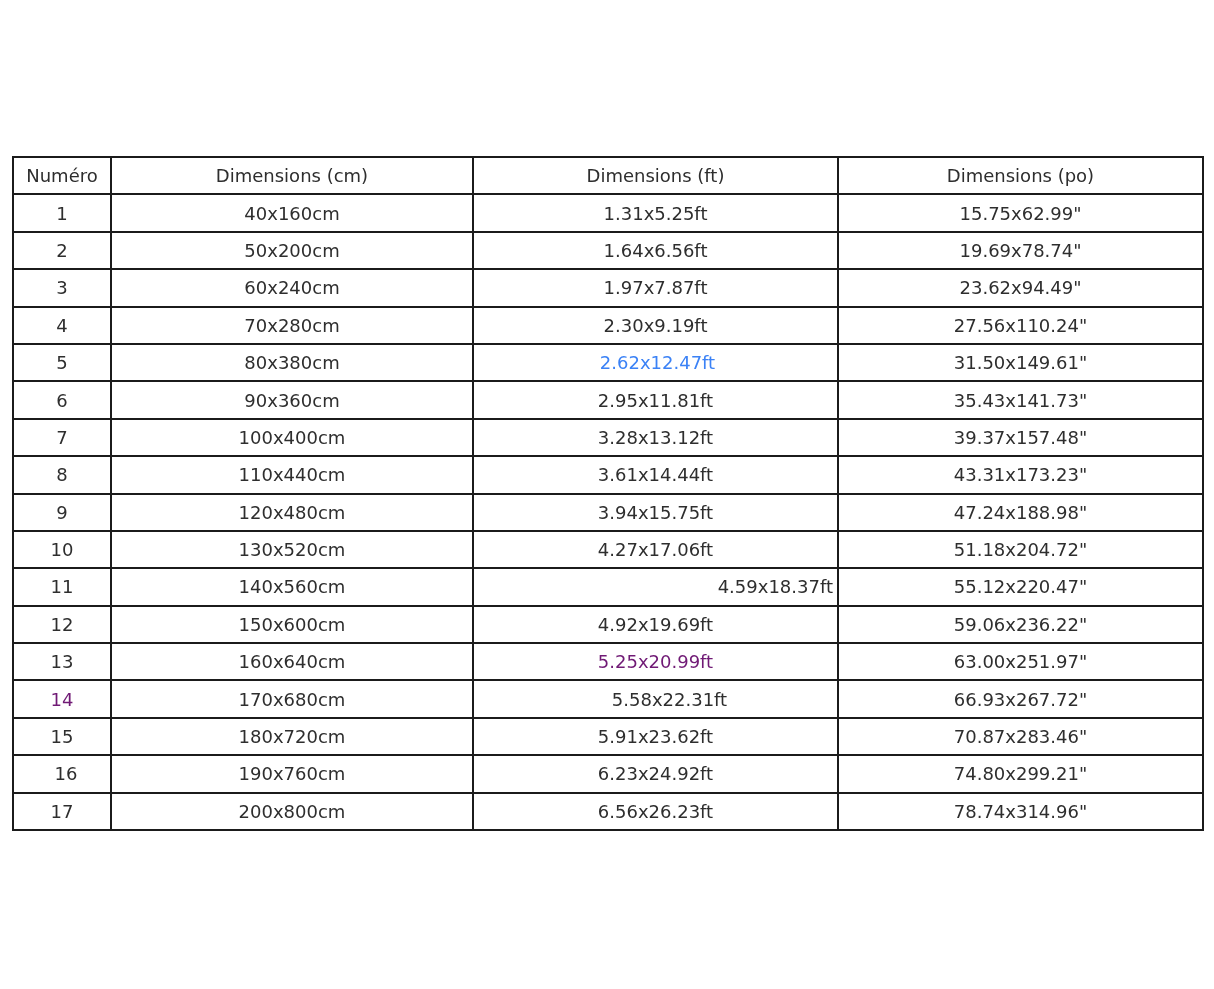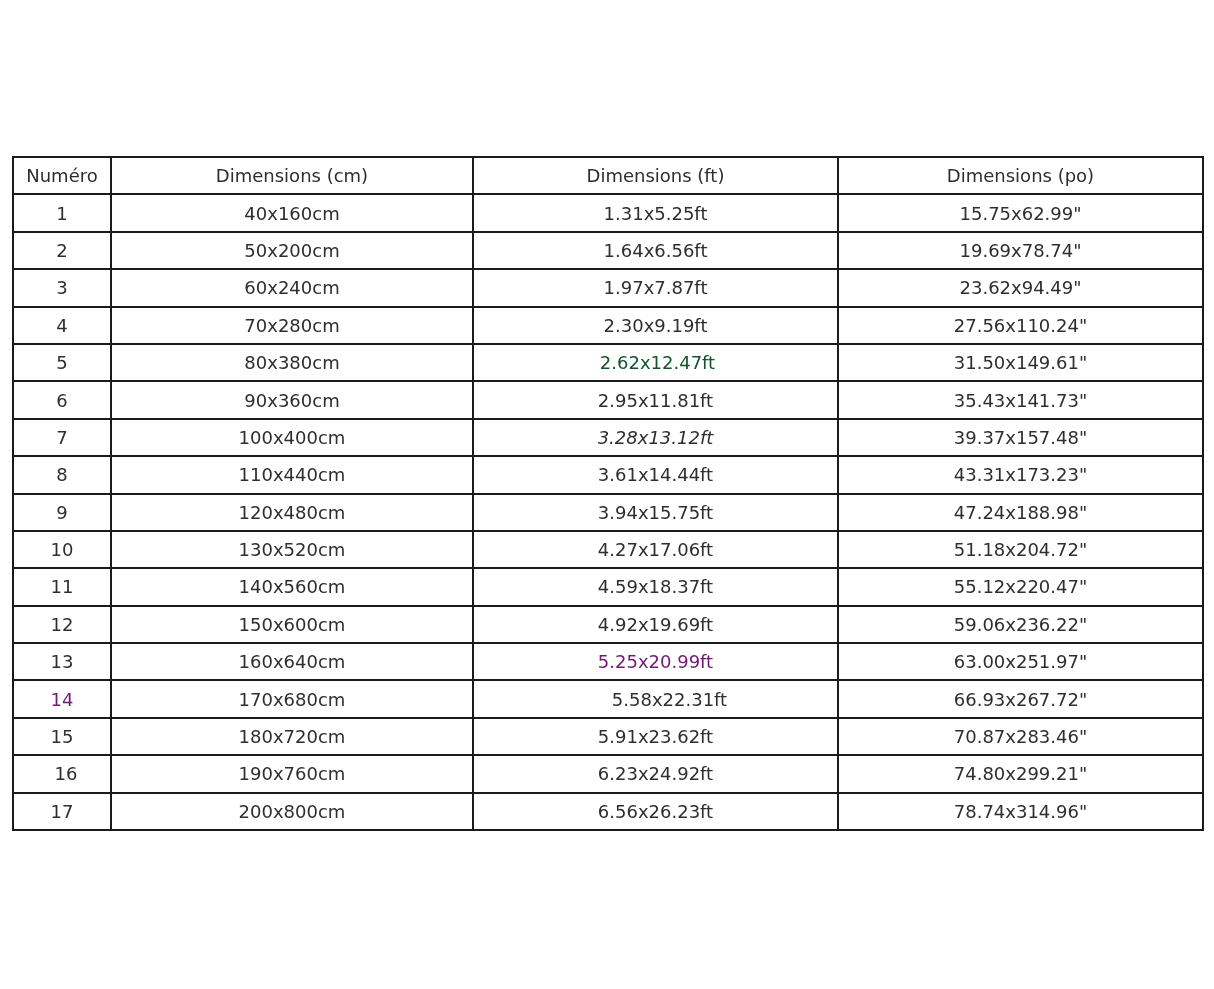--- a/index.html
+++ b/index.html
@@ -82,33 +82,33 @@
         </tr>
         <tr>
           <td style="border-color: rgb(27, 27, 27); color: rgb(46, 46, 46);">4</td>
           <td style="border-color: rgb(27, 27, 27); color: rgb(46, 46, 46);">70x280cm</td>
           <td style="border-color: rgb(27, 27, 27); color: rgb(46, 46, 46);">2.30x9.19ft</td>
           <td style="border-color: rgb(27, 27, 27); color: rgb(46, 46, 46);">27.56x110.24"</td>
         </tr>
         <tr>
           <td style="border-color: rgb(27, 27, 27); color: rgb(46, 46, 46);">5</td>
           <td style="border-color: rgb(27, 27, 27); color: rgb(46, 46, 46);">80x380cm</td>
-          <td style="border-color: rgb(27, 27, 27); color: #14532d; padding-left: 8px;">2.62x12.47ft</td>
+          <td style="border-color: rgb(27, 27, 27); color: #3b82f6; padding-left: 8px;">2.62x12.47ft</td>
           <td style="border-color: rgb(27, 27, 27); color: rgb(46, 46, 46);">31.50x149.61"</td>
         </tr>
         <tr>
           <td style="border-color: rgb(27, 27, 27); color: rgb(46, 46, 46);">6</td>
           <td style="border-color: rgb(27, 27, 27); color: rgb(46, 46, 46);">90x360cm</td>
           <td style="border-color: rgb(27, 27, 27); color: rgb(46, 46, 46);">2.95x11.81ft</td>
           <td style="border-color: rgb(27, 27, 27); color: rgb(46, 46, 46);">35.43x141.73"</td>
         </tr>
         <tr>
           <td style="border-color: rgb(27, 27, 27); color: rgb(46, 46, 46);">7</td>
           <td style="border-color: rgb(27, 27, 27); color: rgb(46, 46, 46);">100x400cm</td>
-          <td style="border-color: rgb(27, 27, 27); color: rgb(46, 46, 46); font-style: italic;">3.28x13.12ft</td>
+          <td style="border-color: rgb(27, 27, 27); color: rgb(46, 46, 46);">3.28x13.12ft</td>
           <td style="border-color: rgb(27, 27, 27); color: rgb(46, 46, 46);">39.37x157.48"</td>
         </tr>
         <tr>
           <td style="border-color: rgb(27, 27, 27); color: rgb(46, 46, 46);">8</td>
           <td style="border-color: rgb(27, 27, 27); color: rgb(46, 46, 46);">110x440cm</td>
           <td style="border-color: rgb(27, 27, 27); color: rgb(46, 46, 46);">3.61x14.44ft</td>
           <td style="border-color: rgb(27, 27, 27); color: rgb(46, 46, 46);">43.31x173.23"</td>
         </tr>
         <tr>
           <td style="border-color: rgb(27, 27, 27); color: rgb(46, 46, 46);">9</td>
@@ -118,21 +118,21 @@
         </tr>
         <tr>
           <td style="border-color: rgb(27, 27, 27); color: rgb(46, 46, 46);">10</td>
           <td style="border-color: rgb(27, 27, 27); color: rgb(46, 46, 46);">130x520cm</td>
           <td style="border-color: rgb(27, 27, 27); color: rgb(46, 46, 46);">4.27x17.06ft</td>
           <td style="border-color: rgb(27, 27, 27); color: rgb(46, 46, 46);">51.18x204.72"</td>
         </tr>
         <tr>
           <td style="border-color: rgb(27, 27, 27); color: rgb(46, 46, 46);">11</td>
           <td style="border-color: rgb(27, 27, 27); color: rgb(46, 46, 46);">140x560cm</td>
-          <td style="border-color: rgb(27, 27, 27); color: rgb(46, 46, 46);">4.59x18.37ft</td>
+          <td style="border-color: rgb(27, 27, 27); color: rgb(46, 46, 46); text-align: right;">4.59x18.37ft</td>
           <td style="border-color: rgb(27, 27, 27); color: rgb(46, 46, 46);">55.12x220.47"</td>
         </tr>
         <tr>
           <td style="border-color: rgb(27, 27, 27); color: rgb(46, 46, 46);">12</td>
           <td style="border-color: rgb(27, 27, 27); color: rgb(46, 46, 46);">150x600cm</td>
           <td style="border-color: rgb(27, 27, 27); color: rgb(46, 46, 46);">4.92x19.69ft</td>
           <td style="border-color: rgb(27, 27, 27); color: rgb(46, 46, 46);">59.06x236.22"</td>
         </tr>
         <tr>
           <td style="border-color: rgb(27, 27, 27); color: rgb(46, 46, 46);">13</td>

